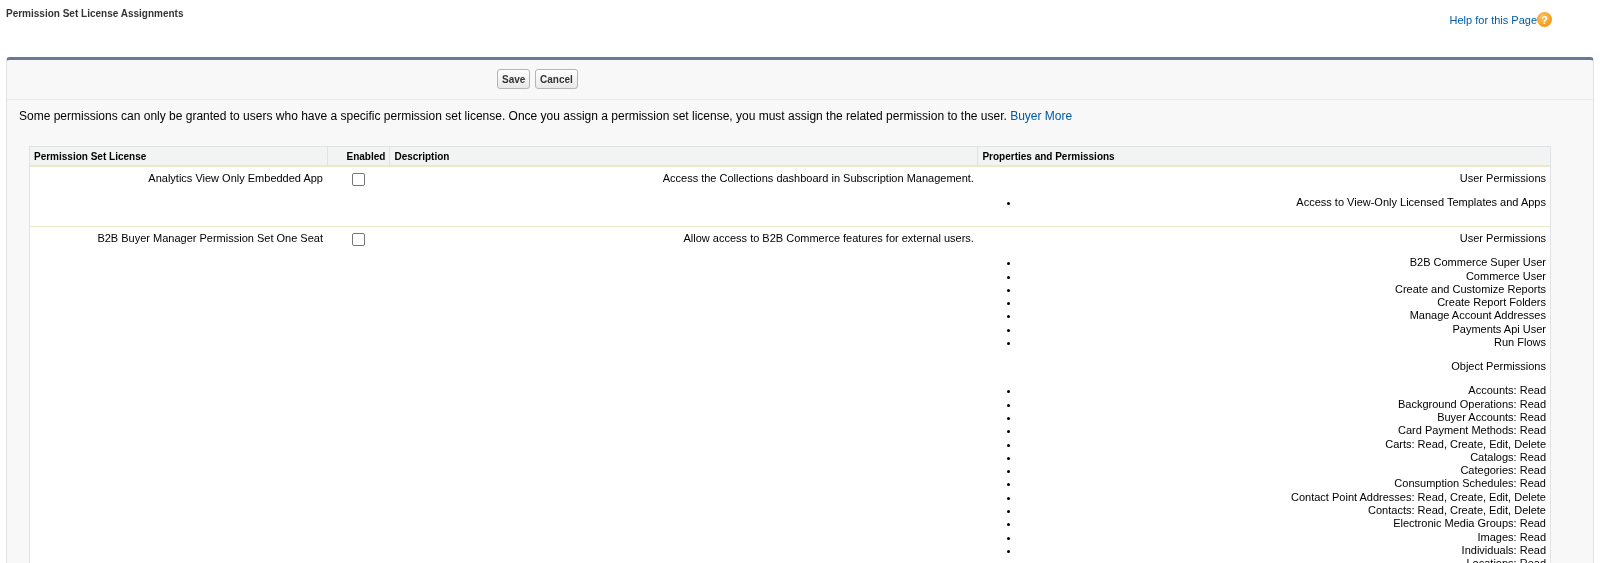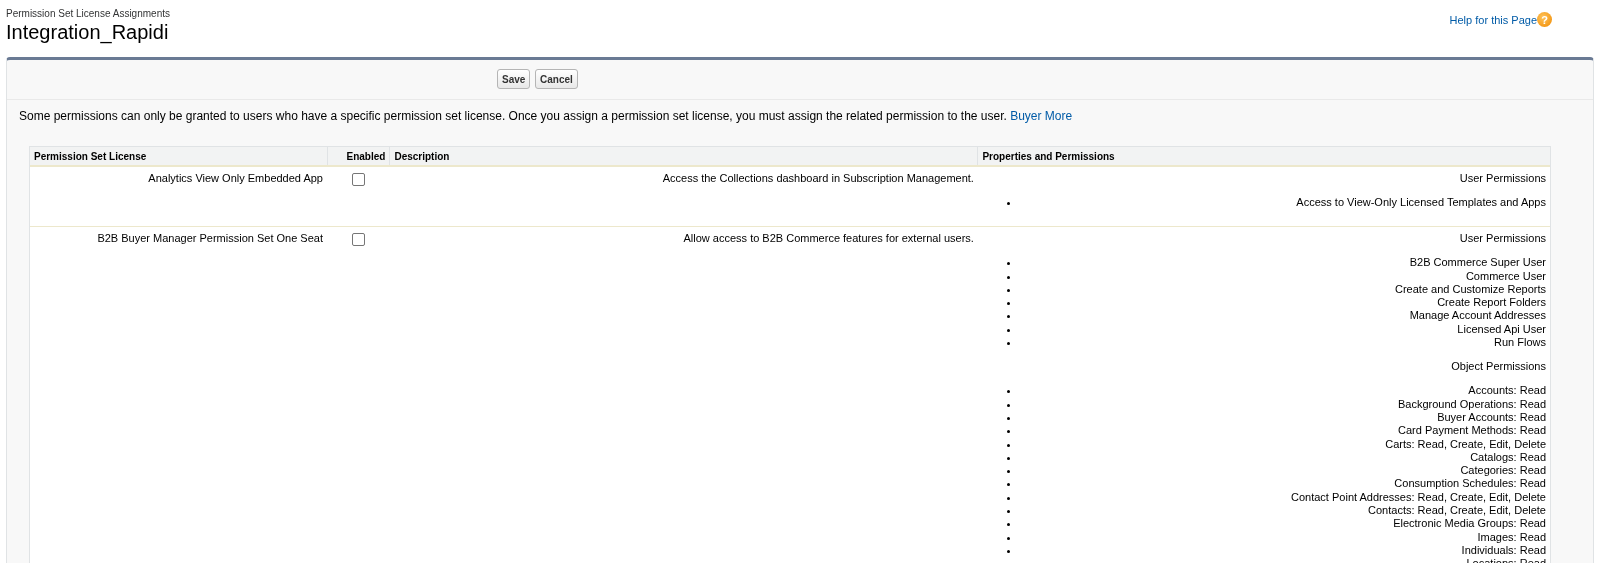--- a/index.html
+++ b/index.html
@@ -5,21 +5,21 @@
     * { box-sizing: border-box; }
     html, body { margin: 0; padding: 0; }
     body {
       width: 1600px; height: 563px; overflow: hidden;
       background: #ffffff;
       font-family: "Liberation Sans", sans-serif;
       color: #000;
       position: relative;
     }
     .page-header { position: absolute; left: 6px; top: 8px; }
-    .page-type { font-size: 10px; font-weight: normal; color: #333435; line-height: 12px; }
+    .page-type { font-size: 10px; font-weight: bold; color: #333435; line-height: 12px; }
     .page-title { font-size: 20px; color: #000; line-height: 22px; margin-top: 1px; }
     .help-link {
       position: absolute; right: 48px; top: 12px;
       font-size: 11px; color: #015ba7; text-decoration: none;
       display: flex; align-items: center; 
     }
     .help-icon {
       width: 15px; height: 15px; border-radius: 50%;
       background: radial-gradient(circle at 40% 35%, #ffc35a, #f08a00);
       color: #fff; font-size: 11px; font-weight: bold;
@@ -81,21 +81,20 @@
     .perm-list li { font-size: 11px; line-height: 13.3px; padding-left: 0; }
     .col-name { width: 297px; }
     .col-enabled { width: 46px; padding-left: 19px; }
     .col-desc { width: 588px; }
   </style>
 </head>
 <body>
 
 <div class="page-header">
   <div class="page-type">Permission Set License Assignments</div>
-  <div class="page-title">Integration_Rapidi</div>
 </div>
 
 <a class="help-link" href="#">
   <span>Help for this Page</span>
   <span class="help-icon">?</span>
 </a>
 
 <div class="frame">
   <div class="button-bar">
     <button class="btn btn-save">Save</button>
@@ -137,21 +136,21 @@
           </td>
           <td>Allow access to B2B Commerce features for external users.</td>
           <td>
             <p class="perm-heading">User Permissions</p>
             <ul class="perm-list">
               <li>B2B Commerce Super User</li>
               <li>Commerce User</li>
               <li>Create and Customize Reports</li>
               <li>Create Report Folders</li>
               <li>Manage Account Addresses</li>
-              <li>Licensed Api User</li>
+              <li>Payments Api User</li>
               <li>Run Flows</li>
             </ul>
             <p class="perm-heading">Object Permissions</p>
             <ul class="perm-list">
               <li>Accounts: Read</li>
               <li>Background Operations: Read</li>
               <li>Buyer Accounts: Read</li>
               <li>Card Payment Methods: Read</li>
               <li>Carts: Read, Create, Edit, Delete</li>
               <li>Catalogs: Read</li>

